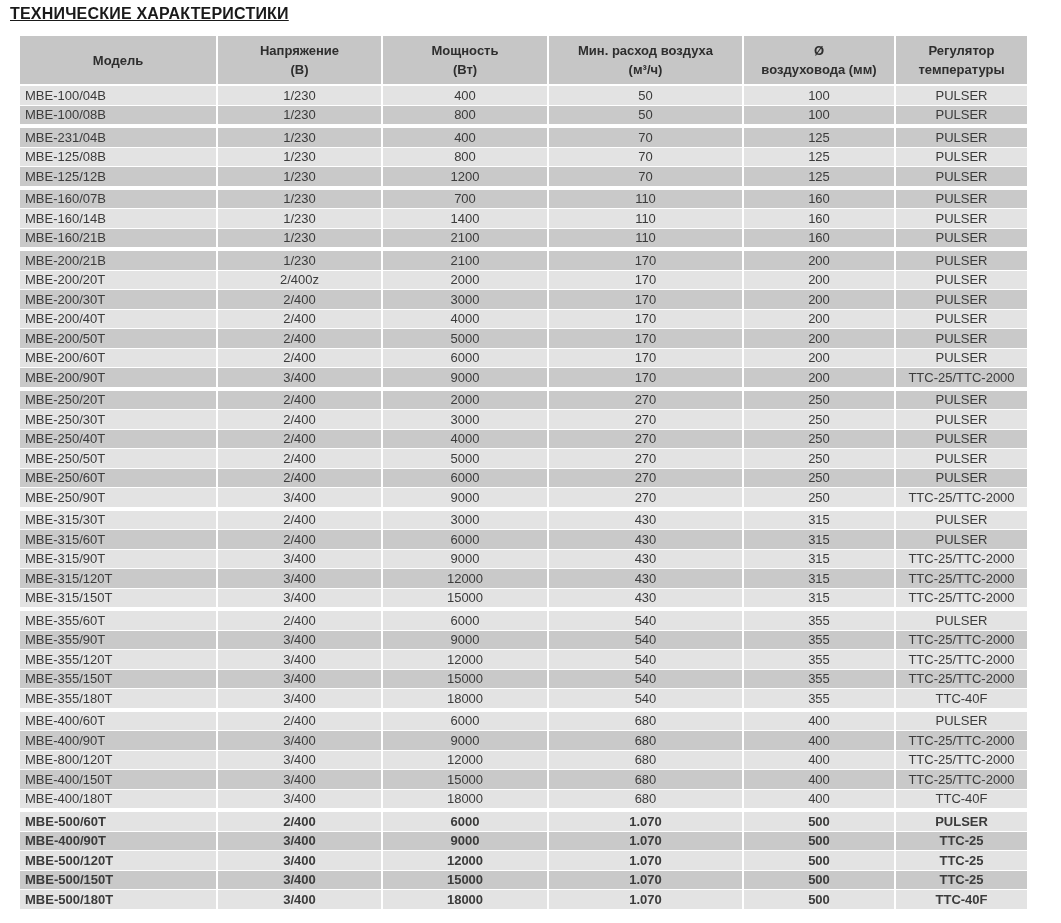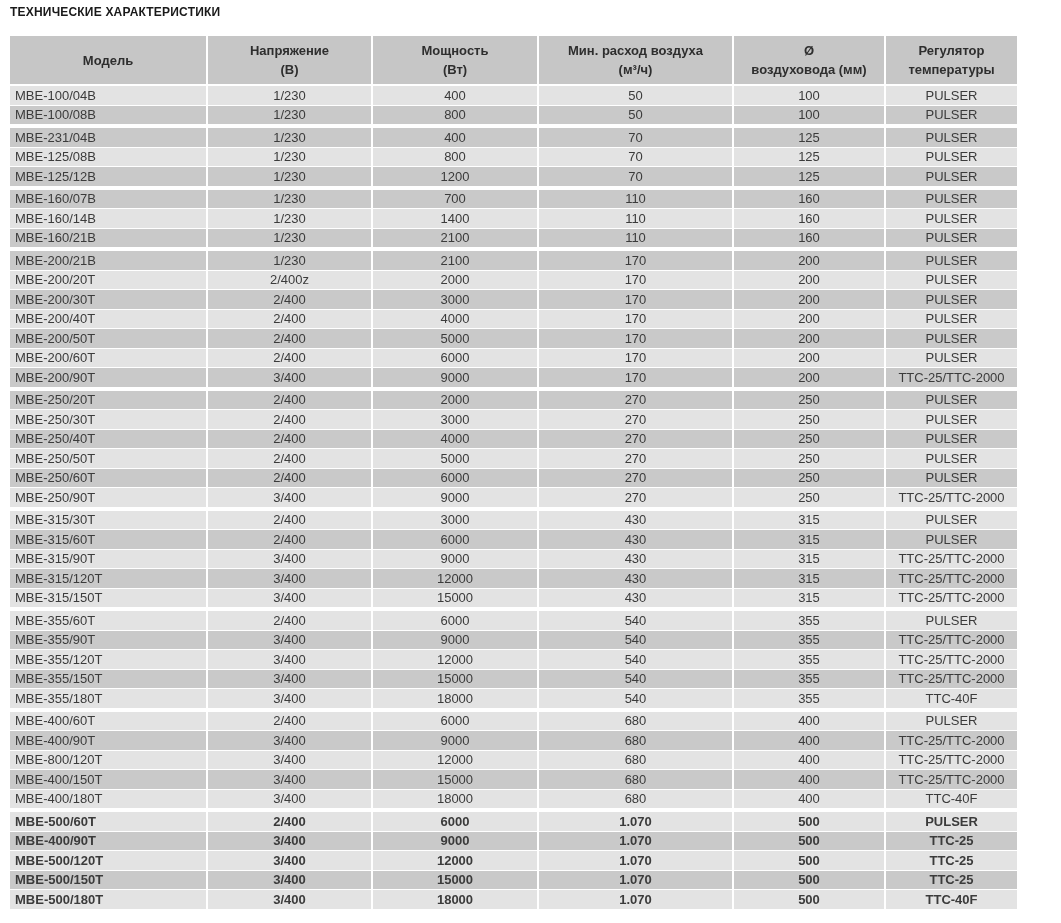--- a/index.html
+++ b/index.html
@@ -11,28 +11,29 @@
   body {
     width: 1061px;
     height: 923px;
     position: relative;
     overflow: hidden;
   }
   .page-title {
     position: absolute;
     left: 10px;
     top: 5px;
-    font-size: 12px;
+    font-size: 16px;
     font-weight: bold;
     color: var(--title-color, #1a1a1a);
     letter-spacing: 0.2px;
+    text-decoration: underline;
   }
   .spec-table {
     position: absolute;
-    left: 10px;
+    left: 20px;
     top: 36px;
     width: 1041px;
   }
   .header-row, .row {
     display: flex;
     column-gap: 2px;
   }
   .header-row {
     height: 48px;
     margin-bottom: 2px;

